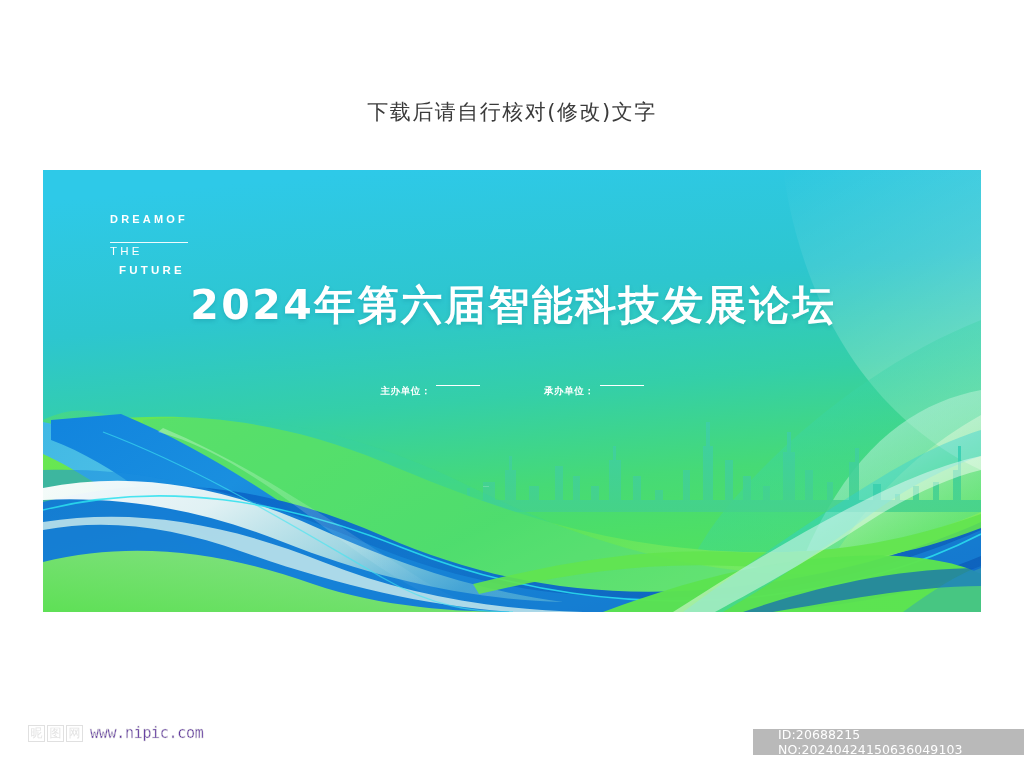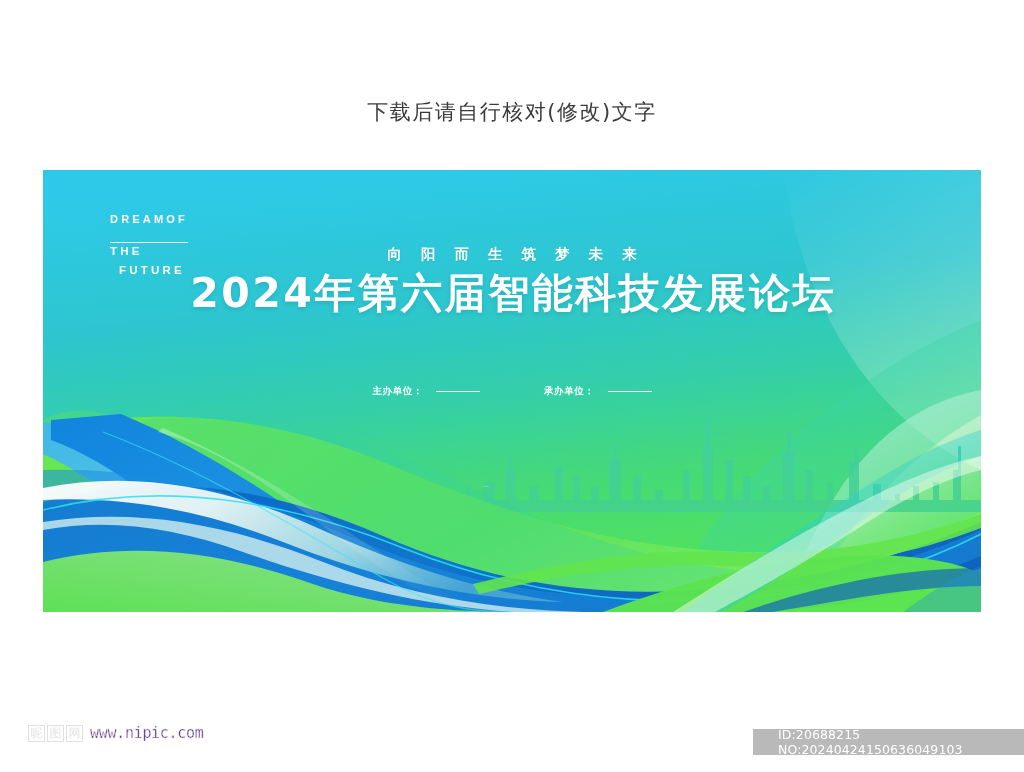--- a/index.html
+++ b/index.html
@@ -49,57 +49,57 @@
   #dreamof {
     left:67px; top:43px;
     font-size:11px; font-weight:bold;
     letter-spacing:3.2px;
     padding-bottom:17px;
     border-bottom:1.6px solid rgba(255,255,255,.92);
     font-family:"Liberation Sans", sans-serif;
   }
   #the {
     left:67px; top:75px;
-    font-size:11.5px; font-weight:bold; letter-spacing:3.2px;
+    font-size:11.5px; font-weight:normal; letter-spacing:3.2px;
   }
   #future {
     left:67px; top:94px;
     font-size:11.5px; font-weight:bold; letter-spacing:3.2px;padding-left:9px;
   }
 
   #subtitle {
     left:0; top:75px; width:938px;
     text-align:center;
     font-size:14.5px;
     letter-spacing:7px;
     font-weight:600;
     text-indent:7px;
     font-family:"DejaVu Sans", sans-serif;
     text-shadow:0 1px 2px rgba(0,90,110,.14);
   }
   #maintitle {
-    left:0; top:96px; width:938px;
+    left:0; top:108px; width:938px;
     text-align:center;
     font-size:41px;
     font-weight:bold;
     letter-spacing:2.5px;
     text-indent:2.5px;
     font-family:"DejaVu Sans", sans-serif;
     text-shadow:0 2px 4px rgba(0,95,115,.20);
   }
 
   #orgrow {
     left:0; top:215px; width:938px;
     display:flex; justify-content:center; align-items:center;
     gap:64px;
     font-size:9.5px; font-weight:bold;
     letter-spacing:.6px;
     font-family:"DejaVu Sans", sans-serif;
   }
-  .orgitem { display:flex; align-items:center; gap:13px; white-space:nowrap; }
+  .orgitem { display:flex; align-items:flex-start; gap:5px; white-space:nowrap; }
   .orgline {
     display:inline-block; width:44px; height:0;
     border-top:1.6px solid #ffffff;
   }
 
   
   #watermark {
     position:absolute;
     left:28px; top:724px;
     display:flex; align-items:center; gap:7px;
@@ -326,21 +326,20 @@
       <path d="M630,442 C690,404 760,360 830,326 C875,304 910,292 938,286
                L938,300 C905,308 865,326 825,352 C760,394 706,424 672,442 Z" fill="#ffffff" opacity="0.45"></path>
 
       <path d="M860,442 C890,420 915,404 938,396 L938,442 Z" fill="#1f8fe0" opacity="0.35"></path>
     </svg>
 
     <div class="btext" id="dreamof">DREAMOF</div>
     <div class="btext" id="the">THE</div>
     <div class="btext" id="future">FUTURE</div>
 
-    <div class="btext" id="subtitle">向 阳 而 生   筑 梦 未 来</div>
 
     <div class="btext" id="maintitle">2024年第六届智能科技发展论坛</div>
 
     <div class="btext" id="orgrow">
       <span class="orgitem">
         <span>主办单位：</span>
         <span class="orgline"></span>
       </span>
       <span class="orgitem">
         <span>承办单位：</span>

